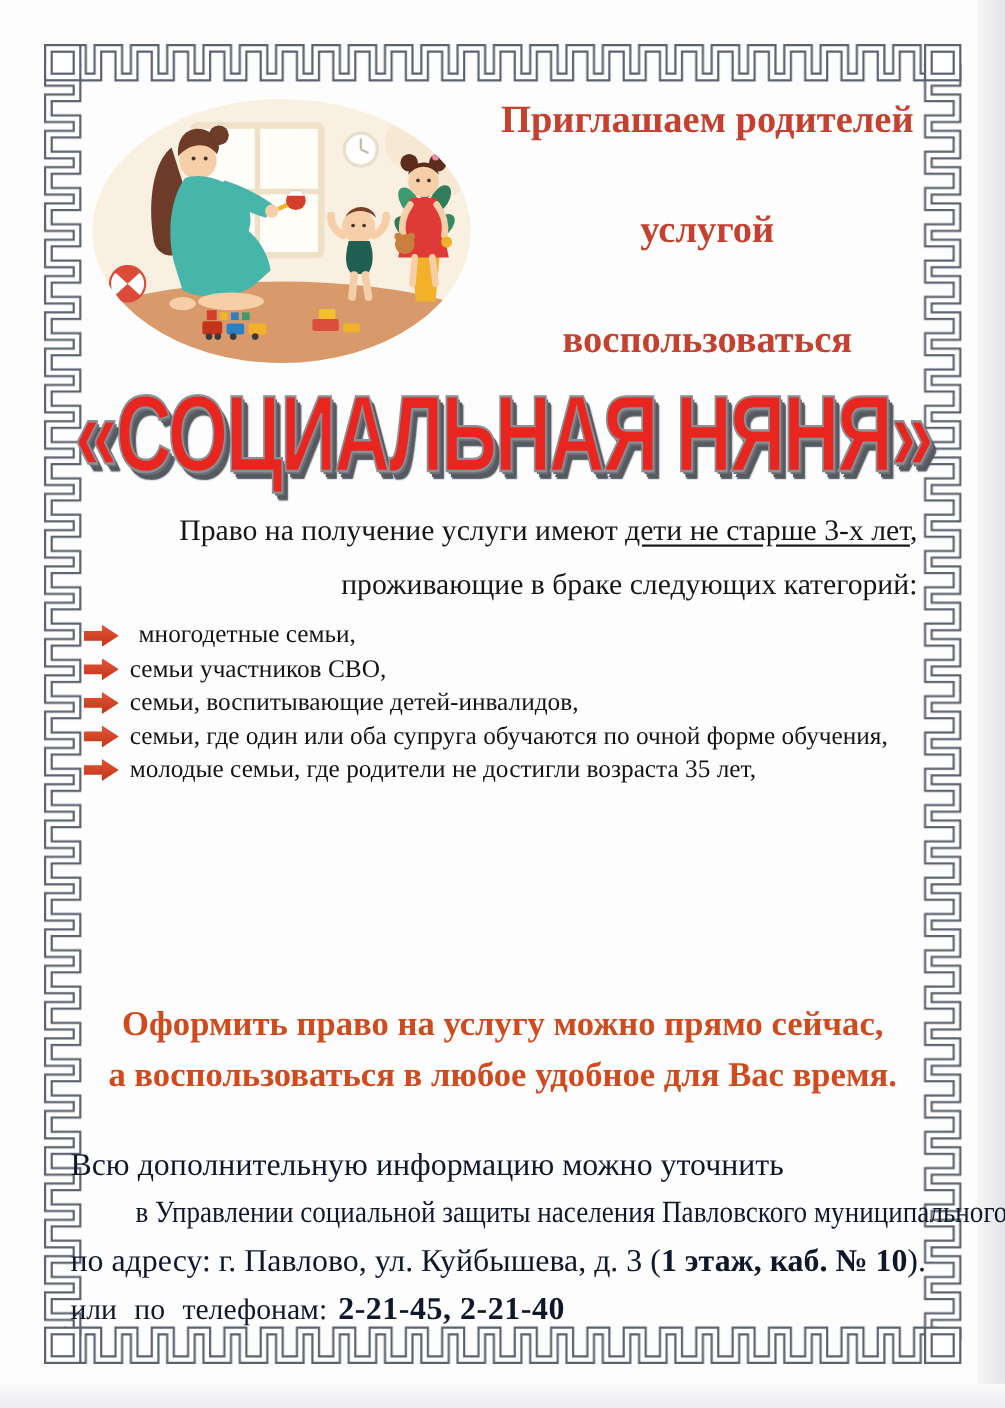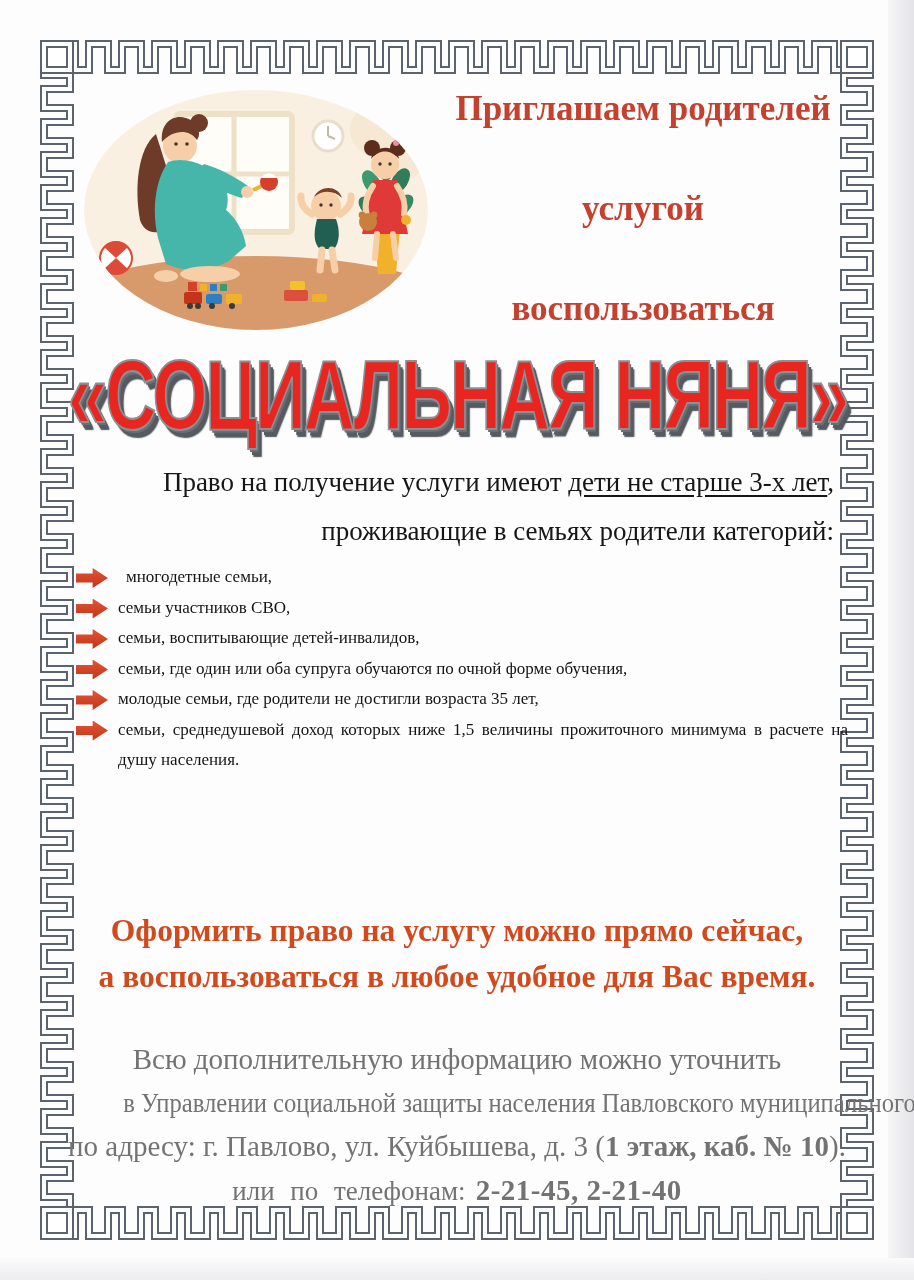--- a/index.html
+++ b/index.html
@@ -48,33 +48,33 @@
 
   
   .list { position:absolute; top:562px; left:76px; width:772px; }
   .item { display:flex; align-items:flex-start; }
   .arrow {
     flex:0 0 32px; height:20px; margin:6px 10px 0 0;
     background:linear-gradient(#e25536,#c33418);
     clip-path:polygon(0 28%, 52% 28%, 52% 0, 100% 50%, 52% 100%, 52% 72%, 0 72%);
   }
   .item p {
-    margin:0 0 0 0; flex:1; font-size:17px; line-height:30.5px;
+    margin:0 0 0 0; flex:1; font-size:23px; line-height:30.5px;
     text-align:justify; text-align-last:left; color:#141414;
   }
   .item p.indent { text-indent:8px; }
 
   
   .cta {
     position:absolute; top:908px; left:60px; width:794px; text-align:center;
     font-weight:bold; font-size:31.5px; color:#d14a1e; line-height:46px;
   }
 
   
-  .footer { position:absolute; top:1036px; left:64px; width:786px; text-align:center; color:#737373; }
+  .footer { position:absolute; top:1036px; left:64px; width:786px; color:#0f172a; }
   .f1 { font-size:29px; line-height:46px; }
   .f2 { font-size:28px; line-height:42px; }
   .condensed { display:inline-block; white-space:nowrap; transform:scaleX(0.88); transform-origin:center; }
   .f3 { font-size:29px; line-height:44px; }
   .f4 { font-size:27px; line-height:44px; }
   .f4 .label { word-spacing:9px; }
   .bold { font-weight:bold; }
   .phones { font-weight:bold; font-size:29px; margin-left:10px; letter-spacing:0.5px; }
 </style>
 </head>
@@ -236,21 +236,21 @@
       <div class="invite-line">воспользоваться</div>
     </div>
   </div>
 
   <div class="title-wrap">
     <span class="big-title">«СОЦИАЛЬНАЯ НЯНЯ»</span>
   </div>
 
   <div class="intro">
     <div class="l"><span>Право на получение услуги имеют </span><span class="u">дети не старше 3-х лет</span><span>,</span></div>
-    <div class="l">проживающие в семьях родители категорий:</div>
+    <div class="l">проживающие в браке следующих категорий:</div>
   </div>
 
   <div class="list">
     <div class="item">
         <span class="arrow"></span>
         <p class="indent">многодетные семьи,</p>
       </div>
     <div class="item">
         <span class="arrow"></span>
         <p>семьи участников СВО,</p>
@@ -259,24 +259,20 @@
         <span class="arrow"></span>
         <p>семьи, воспитывающие детей-инвалидов,</p>
       </div>
     <div class="item">
         <span class="arrow"></span>
         <p>семьи, где один или оба супруга обучаются по очной форме обучения,</p>
       </div>
     <div class="item">
         <span class="arrow"></span>
         <p>молодые семьи, где родители не достигли возраста 35 лет,</p>
-      </div>
-    <div class="item">
-        <span class="arrow"></span>
-        <p>семьи, среднедушевой доход которых ниже 1,5 величины прожиточного минимума в расчете на душу населения.</p>
       </div>
   </div>
 
   <div class="cta">
     <div>Оформить право на услугу можно прямо сейчас,</div>
     <div>а воспользоваться в любое удобное для Вас время.</div>
   </div>
 
   <div class="footer">
     <div class="f1">Всю дополнительную информацию можно уточнить</div>

